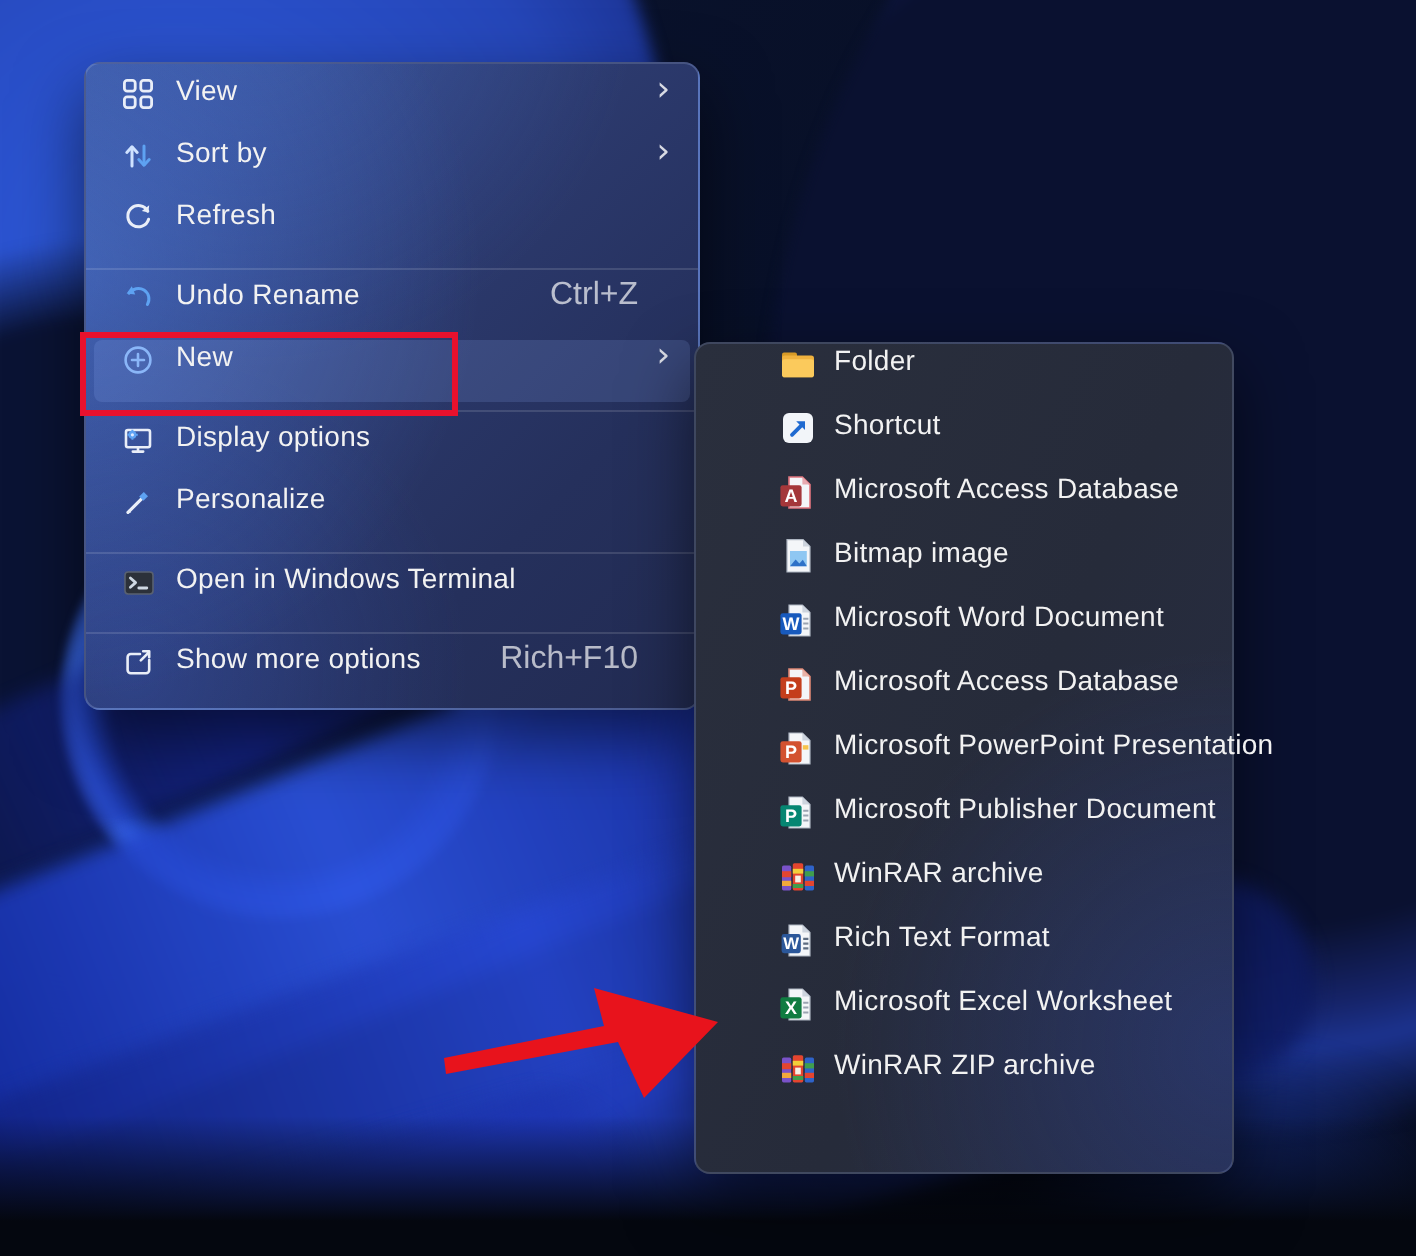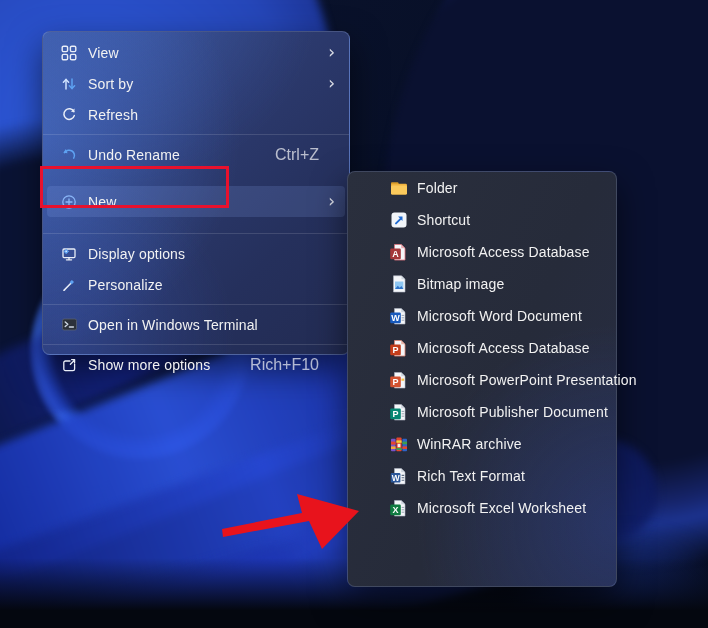--- a/index.html
+++ b/index.html
@@ -50,23 +50,23 @@
       radial-gradient(circle at 28% -12%,rgba(66,108,210,.38),rgba(0,0,0,0) 45%),
       radial-gradient(circle at 8% 95%,rgba(60,95,205,.30),rgba(0,0,0,0) 40%),
       linear-gradient(135deg,#3a4f8d 0%,#2c3a6e 42%,#25305c 72%,#222b52 100%);
     padding:5px 0;box-sizing:border-box;}
   .menu-sub{left:347px;top:171px;width:270px;height:416px;z-index:3;
     border:1px solid rgba(115,130,170,.32);
     background:
       radial-gradient(circle at 100% 85%,rgba(45,70,170,.35),rgba(0,0,0,0) 45%),
       linear-gradient(115deg,#2a2f3d 0%,#262b3a 55%,#272d44 100%);
     box-sizing:border-box;}
-  .row{display:flex;align-items:center;height:31px;padding:0 16px;position:relative;}
+  .row{display:flex;height:31px;padding:0 16px;position:relative;}
   .menu-sub .row{height:32px;padding:0 12px 0 13px;}
-  .row.hl{background:rgba(150,178,255,.16);border-radius:4px;margin:16px 4px;padding:0 12px;}
+  .row.hl{background:rgba(150,178,255,.16);border-radius:4px;margin:0 4px;padding:0 12px;}
   .mi{width:20px;height:20px;flex:0 0 20px;display:flex;align-items:center;justify-content:center;margin-right:9px;}
   .menu-sub .mi{margin-right:8px;}
   .lbl{white-space:nowrap;letter-spacing:.15px;}
   .accel{margin-left:auto;margin-right:14px;font-size:16px;color:rgba(255,255,255,.68);}
   .chev{margin-left:auto;margin-right:-2px;font-size:17px;line-height:1;color:rgba(255,255,255,.82);
     font-family:"DejaVu Sans",sans-serif;}
   .sep{height:1px;background:rgba(255,255,255,.13);margin:4px 0;}
   
   .red-box{position:absolute;left:40px;top:166px;width:189px;height:42px;z-index:4;
     border:3px solid #e8112d;box-sizing:border-box;}
@@ -349,19 +349,36 @@
         <path d="M5.5 2.5h6.7l3.8 3.8V18h-10.5z" fill="#f4f6f9" stroke="#aeb6c2" stroke-width="0.6"></path>
         <path d="M12.2 2.5l3.8 3.8h-3.8z" fill="#cdd4de"></path>
         <path d="M12.6 9.4h2.6M12.6 11.8h2.6M12.6 14.2h2.6" stroke="#9aa4b2" stroke-width="1"></path>
         <rect x="1.2" y="6.6" width="10.6" height="10.6" rx="1.2" fill="#107c41"></rect>
         <text x="6.5" y="14.9" font-size="9" text-anchor="middle" font-weight="bold" fill="#ffffff" font-family="Liberation Sans,sans-serif">X</text>
         </svg>
     </span>
     <span class="lbl">Microsoft Excel Worksheet</span>
   </div>
 
+  <div class="row">
+    <span class="mi">
+      <svg width="20" height="20" viewBox="0 0 20 20">
+        <rect x="2" y="4.8" width="4.6" height="12.4" rx="0.8" fill="#7a52c9"></rect>
+        <rect x="2" y="7.6" width="4.6" height="3" fill="#e4452f"></rect>
+        <rect x="2" y="12.4" width="4.6" height="2.6" fill="#f2a93b"></rect>
+        <rect x="7.4" y="3.6" width="5.2" height="13.6" rx="0.8" fill="#e4452f"></rect>
+        <rect x="7.4" y="6.4" width="5.2" height="2.4" fill="#f2cf3a"></rect>
+        <rect x="8.6" y="9.8" width="2.8" height="3.4" fill="#f5f0e6"></rect>
+        <rect x="7.4" y="14" width="5.2" height="2" fill="#3f9e4d"></rect>
+        <rect x="13.4" y="4.8" width="4.6" height="12.4" rx="0.8" fill="#2f63c9"></rect>
+        <rect x="13.4" y="7.6" width="4.6" height="2.6" fill="#3f9e4d"></rect>
+        <rect x="13.4" y="12.4" width="4.6" height="2.6" fill="#e4452f"></rect>
+        </svg>
+    </span>
+    <span class="lbl">WinRAR ZIP archive</span>
+  </div>
 </div>
 
 <div class="red-box"></div>
 
 <svg class="arrow-svg" width="708" height="628" viewBox="0 0 708 628">
   <polygon points="222,529 302,513 297,494 359,511 322,549 309,521 223,537" fill="#e8131c"></polygon>
 </svg>
 
 </body></html>

